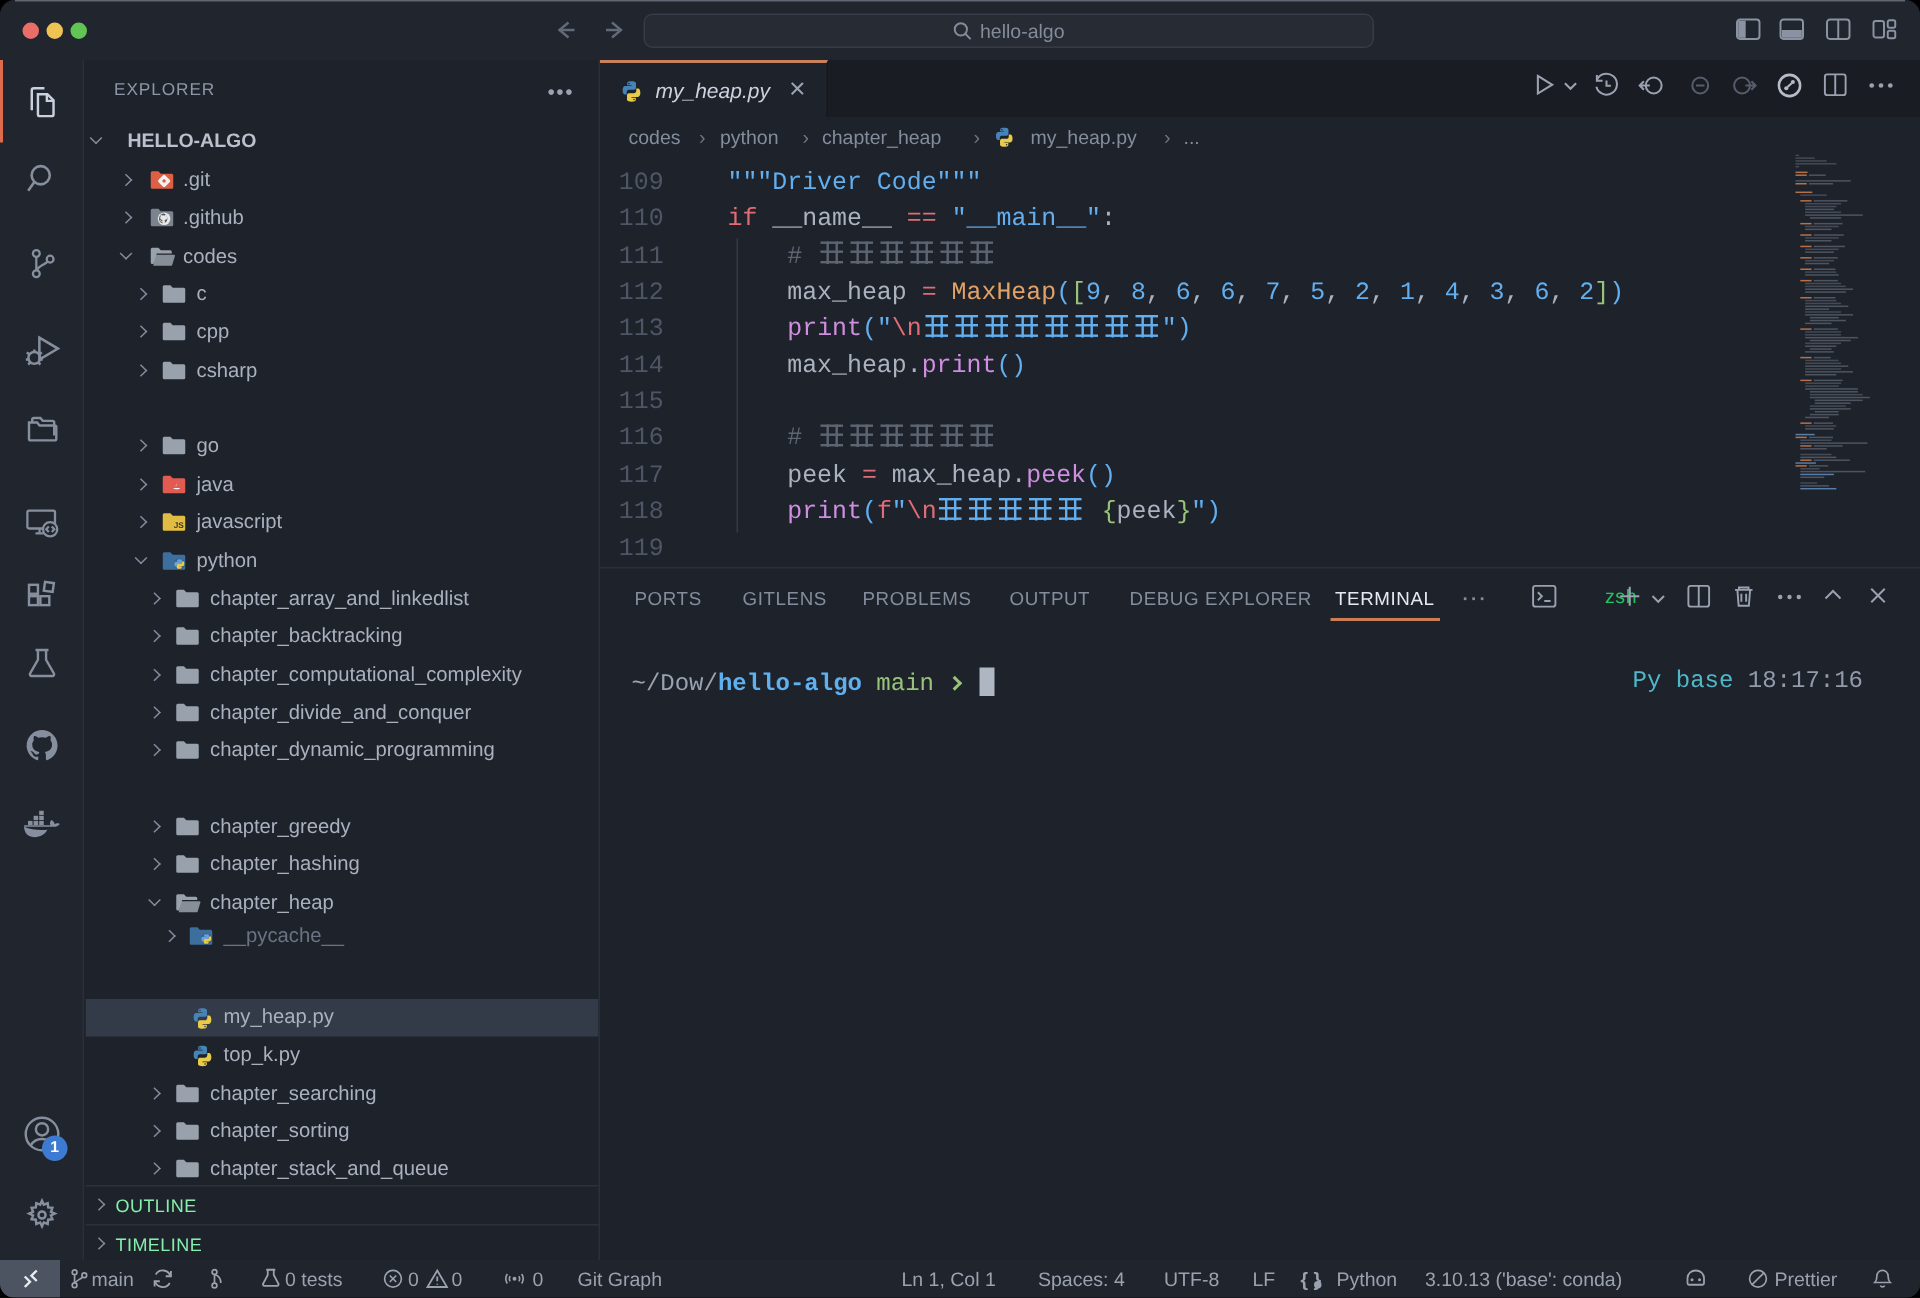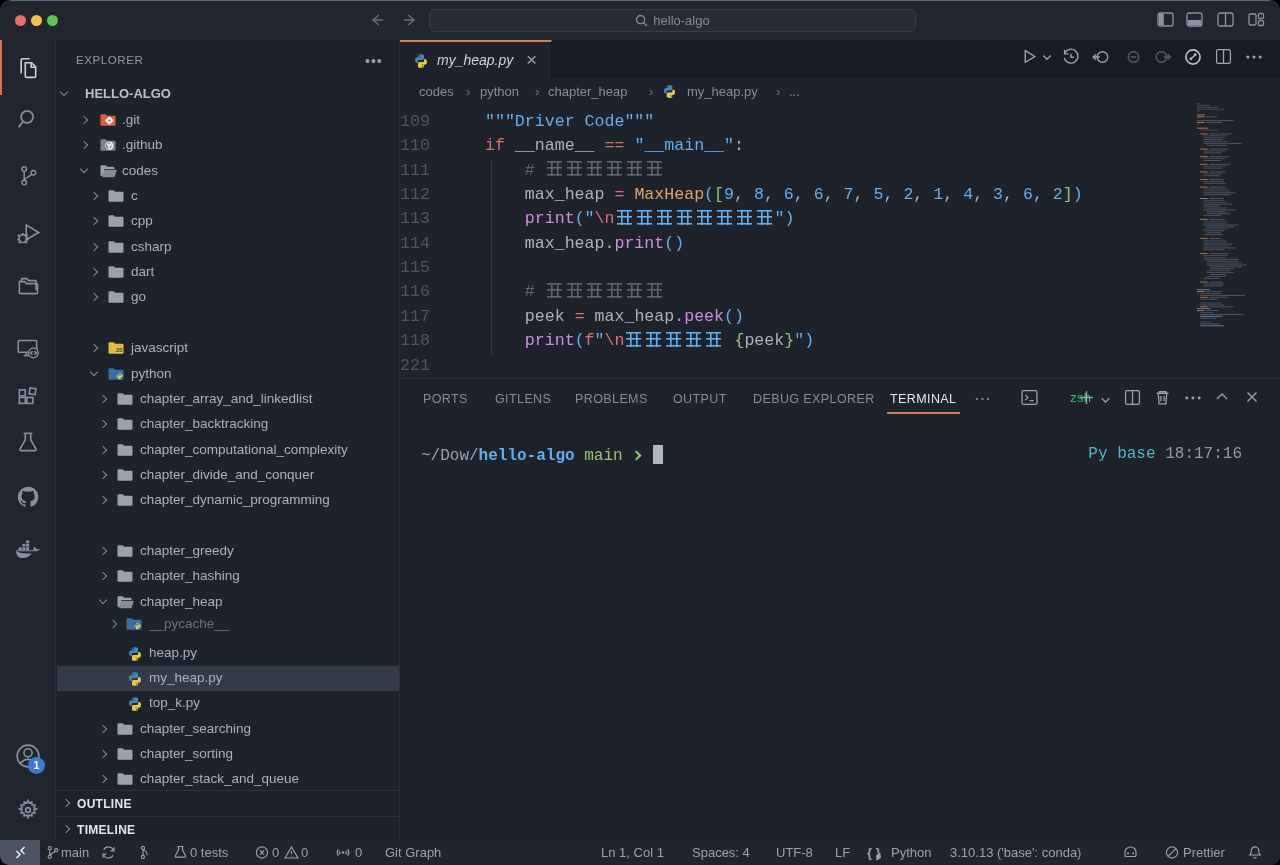--- a/index.html
+++ b/index.html
@@ -21,38 +21,38 @@
 .shead{position:absolute;left:19px;top:14px;font-size:11.5px;letter-spacing:.6px;color:#8f97a6}
 .sdots{position:absolute;top:13px;left:308px;color:#9aa2b1;font-size:14px;letter-spacing:1px}
 .trow{position:absolute;left:0;width:342px;height:25px;color:#a9b1be;font-size:13.5px}
 .trow .lbl{position:absolute;top:4px;white-space:nowrap}
 .trow.sel{background:#343b48}
 .trow.dim{color:#6b7382}
 .chev{position:absolute;top:9px;width:6px;height:6px;border-right:1.4px solid #848da0;border-bottom:1.4px solid #848da0}
 .chev.c{transform:rotate(-45deg)}
 .chev.e{transform:rotate(45deg);top:7px}
 .ticon{position:absolute;top:5px;width:16px;height:15px}
-.shr{position:absolute;left:0;width:342px;height:25px;border-top:1px solid #2c313b;color:#e5e5e5;font-size:12px;font-weight:700}
+.shr{position:absolute;left:0;width:342px;height:25px;border-top:1px solid #2c313b;color:#86efac;font-size:12px;font-weight:400}
 .shr .lbl{position:absolute;left:20px;top:6px;letter-spacing:.3px}
 .shr .chev{left:6px;top:9px}
 
 .edit{position:absolute;left:400px;top:40px;right:0;bottom:25px;background:#1e222b}
 .tabstrip{position:absolute;left:0;top:0;right:0;height:38px;background:#191c23}
 .tab{position:absolute;left:0;top:0;width:152px;height:38px;background:#1e222b;border-top:2px solid #c8825b;border-right:1px solid #14171d}
 .tab .py{position:absolute;left:13px;top:11px}
 .tab .name{position:absolute;left:37px;top:10px;font-style:italic;font-size:14px;color:#ccd3de}
 .tab .x{position:absolute;left:126px;top:7px;color:#9ba3b2;font-size:19px}
 .ea{position:absolute;top:8px}
 .crumbs{position:absolute;left:0;top:38px;right:0;height:29px;font-size:13px;color:#848d9c}
 .crumbs span{position:absolute;top:6px;white-space:nowrap}
 .csep{color:#6d7585}
 
 .code{position:absolute;left:0;top:70px;right:84px;height:308px;font-family:"Liberation Mono",monospace;font-size:16.6px;letter-spacing:0px}
 .cl{position:absolute;left:0;height:24.35px;white-space:pre;line-height:24.35px}
-.ln{position:absolute;left:0;width:55px;text-align:left;color:#4e5665}
+.ln{position:absolute;left:0;width:55px;text-align:center;color:#4e5665}
 .ct{position:absolute;left:85px;top:0}
 .k{color:#e06c75}.s{color:#62aeee}.n{color:#62aeee}.f{color:#cf8ee0}.cls{color:#e2a266}
 .cm{color:#5d6572}.p{color:#abb2bf}.g{color:#98c379}.b{color:#62aeee}
 .iguide{position:absolute;left:91px;top:118.7px;width:1px;height:196px;background:#333946}
 
 .cj{display:inline-block;width:20px;height:17px;vertical-align:-2.5px;position:relative;margin:0 0 0 0}
 .cj i{position:absolute;left:2px;right:3px;top:1px;bottom:1px;display:block}
 .cj-b i{background:
  linear-gradient(#62aeee,#62aeee) 0 0/100% 1.6px no-repeat,
  linear-gradient(#62aeee,#62aeee) 0 6px/100% 1.6px no-repeat,
@@ -259,33 +259,35 @@
           </svg></span>
         <span class="lbl" style="left:74px">cpp</span>
       </div>
 <div class="trow" style="top:194.6px">
         <span class="chev c" style="left:34px"></span>
         <span class="ticon" style="left:51px"><svg width="16" height="14" viewBox="0 0 16 14">
             <path fill="#99a2ac" d="M.5 2.2 q0-1 1-1 h4.1 l1.6 1.6 h7.3 q1 0 1 1 v8 q0 1-1 1 h-13 q-1 0-1-1z"></path>
           </svg></span>
         <span class="lbl" style="left:74px">csharp</span>
       </div>
-<div class="trow" style="top:220.0px">
-        <span class="chev c" style="left:34px"></span>
-        <span class="ticon" style="left:51px"><svg width="16" height="14" viewBox="0 0 16 14">
-            <path fill="#99a2ac" d="M.5 2.2 q0-1 1-1 h4.1 l1.6 1.6 h7.3 q1 0 1 1 v8 q0 1-1 1 h-13 q-1 0-1-1z"></path>
-          </svg></span>
-        <span class="lbl" style="left:74px">dart</span>
-      </div>
 <div class="trow" style="top:245.4px">
         <span class="chev c" style="left:34px"></span>
         <span class="ticon" style="left:51px"><svg width="16" height="14" viewBox="0 0 16 14">
             <path fill="#99a2ac" d="M.5 2.2 q0-1 1-1 h4.1 l1.6 1.6 h7.3 q1 0 1 1 v8 q0 1-1 1 h-13 q-1 0-1-1z"></path>
           </svg></span>
         <span class="lbl" style="left:74px">go</span>
+      </div>
+<div class="trow" style="top:270.7px">
+        <span class="chev c" style="left:34px"></span>
+        <span class="ticon" style="left:51px"><svg width="17" height="14" viewBox="0 0 17 14">
+            <path fill="#e25b52" d="M.5 2.2 q0-1 1-1 h4.1 l1.6 1.6 h7.3 q1 0 1 1 v8 q0 1-1 1 h-13 q-1 0-1-1z"></path>
+            <path d="M9.8 6.2 c.8 .8 -.8 1.4 -.3 2.3 c-1 -.9 .8 -1.4 .3 -2.3z" fill="#fff"></path>
+            <path d="M7.6 9.3 h4.4 c0 1.2 -4.4 1.2 -4.4 0z" fill="#fff"></path>
+          </svg></span>
+        <span class="lbl" style="left:74px">java</span>
       </div>
 <div class="trow" style="top:296.1px">
         <span class="chev c" style="left:34px"></span>
         <span class="ticon" style="left:51px"><svg width="17" height="14" viewBox="0 0 17 14">
             <path fill="#e0bc42" d="M.5 2.2 q0-1 1-1 h4.1 l1.6 1.6 h7.3 q1 0 1 1 v8 q0 1-1 1 h-13 q-1 0-1-1z"></path>
             <rect x="8.2" y="6.2" width="6" height="6" fill="#e8c23c"></rect>
             <text x="11.2" y="11.2" font-size="5.5" font-weight="bold" fill="#333" text-anchor="middle" font-family="Liberation Sans">JS</text>
           </svg></span>
         <span class="lbl" style="left:74px">javascript</span>
       </div>
@@ -358,27 +360,20 @@
       </div>
 <div class="trow dim" style="top:572px">
         <span class="chev c" style="left:53px"></span>
         <span class="ticon" style="left:69px"><svg width="17" height="14" viewBox="0 0 17 14">
             <path fill="#3c6e9e" d="M.5 2.2 q0-1 1-1 h4.1 l1.6 1.6 h7.3 q1 0 1 1 v8 q0 1-1 1 h-13 q-1 0-1-1z"></path>
             <circle cx="11.5" cy="9" r="3.6" fill="#1e222b" opacity=".25"></circle>
             <path d="M11.5 5.8 c-1.6 0 -1.5 .7 -1.5 .7 v.8 h1.6 v.25 h-2.3 s-1.1 -.1 -1.1 1.6 c0 1.7 1 1.6 1 1.6 h.55 v-.8 s0 -1 1 -1 h1.6 s.95 0 .95 -.9 v-1.5 s.1 -.75 -1.75 -.75z" fill="#69a3dc"></path>
             <path d="M11.6 12.2 c1.6 0 1.5 -.7 1.5 -.7 v-.8 h-1.6 v-.25 h2.3 s1.1 .1 1.1 -1.6 c0 -1.7 -1 -1.6 -1 -1.6 h-.55 v.8 s0 1 -1 1 h-1.6 s-.95 0 -.95 .9 v1.5 s-.1 .75 1.75 .75z" fill="#e9cb4a"></path>
           </svg></span>
         <span class="lbl" style="left:92px">__pycache__</span>
-      </div>
-<div class="trow" style="top:600.5px">
-        <span class="ticon" style="left:70px"><svg width="16" height="16" viewBox="0 0 16 16">
-            <path d="M7.9 1.2 c-3 0 -2.8 1.3 -2.8 1.3 l0 1.4 h2.9 v.4 H4 s-1.9 -.2 -1.9 2.8 c0 3 1.7 2.9 1.7 2.9 h1 v-1.4 s-.1 -1.7 1.7 -1.7 h2.9 s1.6 0 1.6 -1.6 V2.6 s.2 -1.4 -3.1 -1.4z M6.3 2.1 a.52 .52 0 1 1 0 1.05 a.52 .52 0 0 1 0 -1.05z" fill="#4584b6"></path>
-            <path d="M8.1 14.8 c3 0 2.8 -1.3 2.8 -1.3 l0 -1.4 H8 v-.4 h4 s1.9 .2 1.9 -2.8 c0 -3 -1.7 -2.9 -1.7 -2.9 h-1 v1.4 s.1 1.7 -1.7 1.7 H6.6 s-1.6 0 -1.6 1.6 v2.7 s-.2 1.4 3.1 1.4z M9.7 13.9 a.52 .52 0 1 1 0 -1.05 a.52 .52 0 0 1 0 1.05z" fill="#e9cb4a"></path>
-          </svg></span>
-        <span class="lbl" style="left:92px">heap.py</span>
       </div>
 <div class="trow sel" style="top:625.9px">
         <span class="ticon" style="left:70px"><svg width="16" height="16" viewBox="0 0 16 16">
             <path d="M7.9 1.2 c-3 0 -2.8 1.3 -2.8 1.3 l0 1.4 h2.9 v.4 H4 s-1.9 -.2 -1.9 2.8 c0 3 1.7 2.9 1.7 2.9 h1 v-1.4 s-.1 -1.7 1.7 -1.7 h2.9 s1.6 0 1.6 -1.6 V2.6 s.2 -1.4 -3.1 -1.4z M6.3 2.1 a.52 .52 0 1 1 0 1.05 a.52 .52 0 0 1 0 -1.05z" fill="#4584b6"></path>
             <path d="M8.1 14.8 c3 0 2.8 -1.3 2.8 -1.3 l0 -1.4 H8 v-.4 h4 s1.9 .2 1.9 -2.8 c0 -3 -1.7 -2.9 -1.7 -2.9 h-1 v1.4 s.1 1.7 -1.7 1.7 H6.6 s-1.6 0 -1.6 1.6 v2.7 s-.2 1.4 3.1 1.4z M9.7 13.9 a.52 .52 0 1 1 0 -1.05 a.52 .52 0 0 1 0 1.05z" fill="#e9cb4a"></path>
           </svg></span>
         <span class="lbl" style="left:92px">my_heap.py</span>
       </div>
 <div class="trow" style="top:651.3px">
         <span class="ticon" style="left:70px"><svg width="16" height="16" viewBox="0 0 16 16">
@@ -487,21 +482,21 @@
 <div class="cl" style="top:0.00px"><span class="ln">109</span><span class="ct"><span class="s">"""Driver Code"""</span></span></div>
 <div class="cl" style="top:24.35px"><span class="ln">110</span><span class="ct"><span class="k">if</span> <span class="p">__name__</span> <span class="k">==</span> <span class="s">"__main__"</span><span class="p">:</span></span></div>
 <div class="cl" style="top:48.70px"><span class="ln">111</span><span class="ct"><span class="cm">    # </span><span class="cj cj-g"><i></i></span><span class="cj cj-g"><i></i></span><span class="cj cj-g"><i></i></span><span class="cj cj-g"><i></i></span><span class="cj cj-g"><i></i></span><span class="cj cj-g"><i></i></span></span></div>
 <div class="cl" style="top:73.05px"><span class="ln">112</span><span class="ct"><span class="p">    max_heap </span><span class="k">=</span> <span class="cls">MaxHeap</span><span class="b">(</span><span class="g">[</span><span class="n">9</span><span class="p">, </span><span class="n">8</span><span class="p">, </span><span class="n">6</span><span class="p">, </span><span class="n">6</span><span class="p">, </span><span class="n">7</span><span class="p">, </span><span class="n">5</span><span class="p">, </span><span class="n">2</span><span class="p">, </span><span class="n">1</span><span class="p">, </span><span class="n">4</span><span class="p">, </span><span class="n">3</span><span class="p">, </span><span class="n">6</span><span class="p">, </span><span class="n">2</span><span class="g">]</span><span class="b">)</span></span></div>
 <div class="cl" style="top:97.40px"><span class="ln">113</span><span class="ct"><span class="p">    </span><span class="f">print</span><span class="b">(</span><span class="s">"</span><span class="k">\n</span><span class="cj cj-b"><i></i></span><span class="cj cj-b"><i></i></span><span class="cj cj-b"><i></i></span><span class="cj cj-b"><i></i></span><span class="cj cj-b"><i></i></span><span class="cj cj-b"><i></i></span><span class="cj cj-b"><i></i></span><span class="cj cj-b"><i></i></span><span class="s">"</span><span class="b">)</span></span></div>
 <div class="cl" style="top:121.75px"><span class="ln">114</span><span class="ct"><span class="p">    max_heap.</span><span class="f">print</span><span class="b">()</span></span></div>
 <div class="cl" style="top:146.10px"><span class="ln">115</span><span class="ct"></span></div>
 <div class="cl" style="top:170.45px"><span class="ln">116</span><span class="ct"><span class="cm">    # </span><span class="cj cj-g"><i></i></span><span class="cj cj-g"><i></i></span><span class="cj cj-g"><i></i></span><span class="cj cj-g"><i></i></span><span class="cj cj-g"><i></i></span><span class="cj cj-g"><i></i></span></span></div>
 <div class="cl" style="top:194.80px"><span class="ln">117</span><span class="ct"><span class="p">    peek </span><span class="k">=</span><span class="p"> max_heap.</span><span class="f">peek</span><span class="b">()</span></span></div>
 <div class="cl" style="top:219.15px"><span class="ln">118</span><span class="ct"><span class="p">    </span><span class="f">print</span><span class="b">(</span><span class="k">f</span><span class="s">"</span><span class="k">\n</span><span class="cj cj-b"><i></i></span><span class="cj cj-b"><i></i></span><span class="cj cj-b"><i></i></span><span class="cj cj-b"><i></i></span><span class="cj cj-b"><i></i></span><span class="p"> </span><span class="g">{</span><span class="p">peek</span><span class="g">}</span><span class="s">"</span><span class="b">)</span></span></div>
-<div class="cl" style="top:243.50px"><span class="ln">221</span><span class="ct"></span></div>
+<div class="cl" style="top:243.50px"><span class="ln">119</span><span class="ct"></span></div>
 </div>
       <div class="iguide"></div>
 <svg class="mmap" width="84" height="232" viewBox="0 0 84 232">
         <rect x="1.0" y="0.0" width="2.4" height="1" fill="#444b56"></rect>
         <rect x="1.0" y="1.9" width="12.8" height="1" fill="#444b56"></rect>
         <rect x="1.0" y="3.8" width="20.8" height="1" fill="#444b56"></rect>
         <rect x="1.0" y="5.7" width="27.2" height="1" fill="#444b56"></rect>
         <rect x="1.0" y="7.6" width="2.4" height="1" fill="#444b56"></rect>
         <rect x="1.0" y="11.4" width="8.0" height="1" fill="#b5714a"></rect>
         <rect x="1.0" y="13.3" width="7.5" height="1" fill="#b5714a"></rect>

